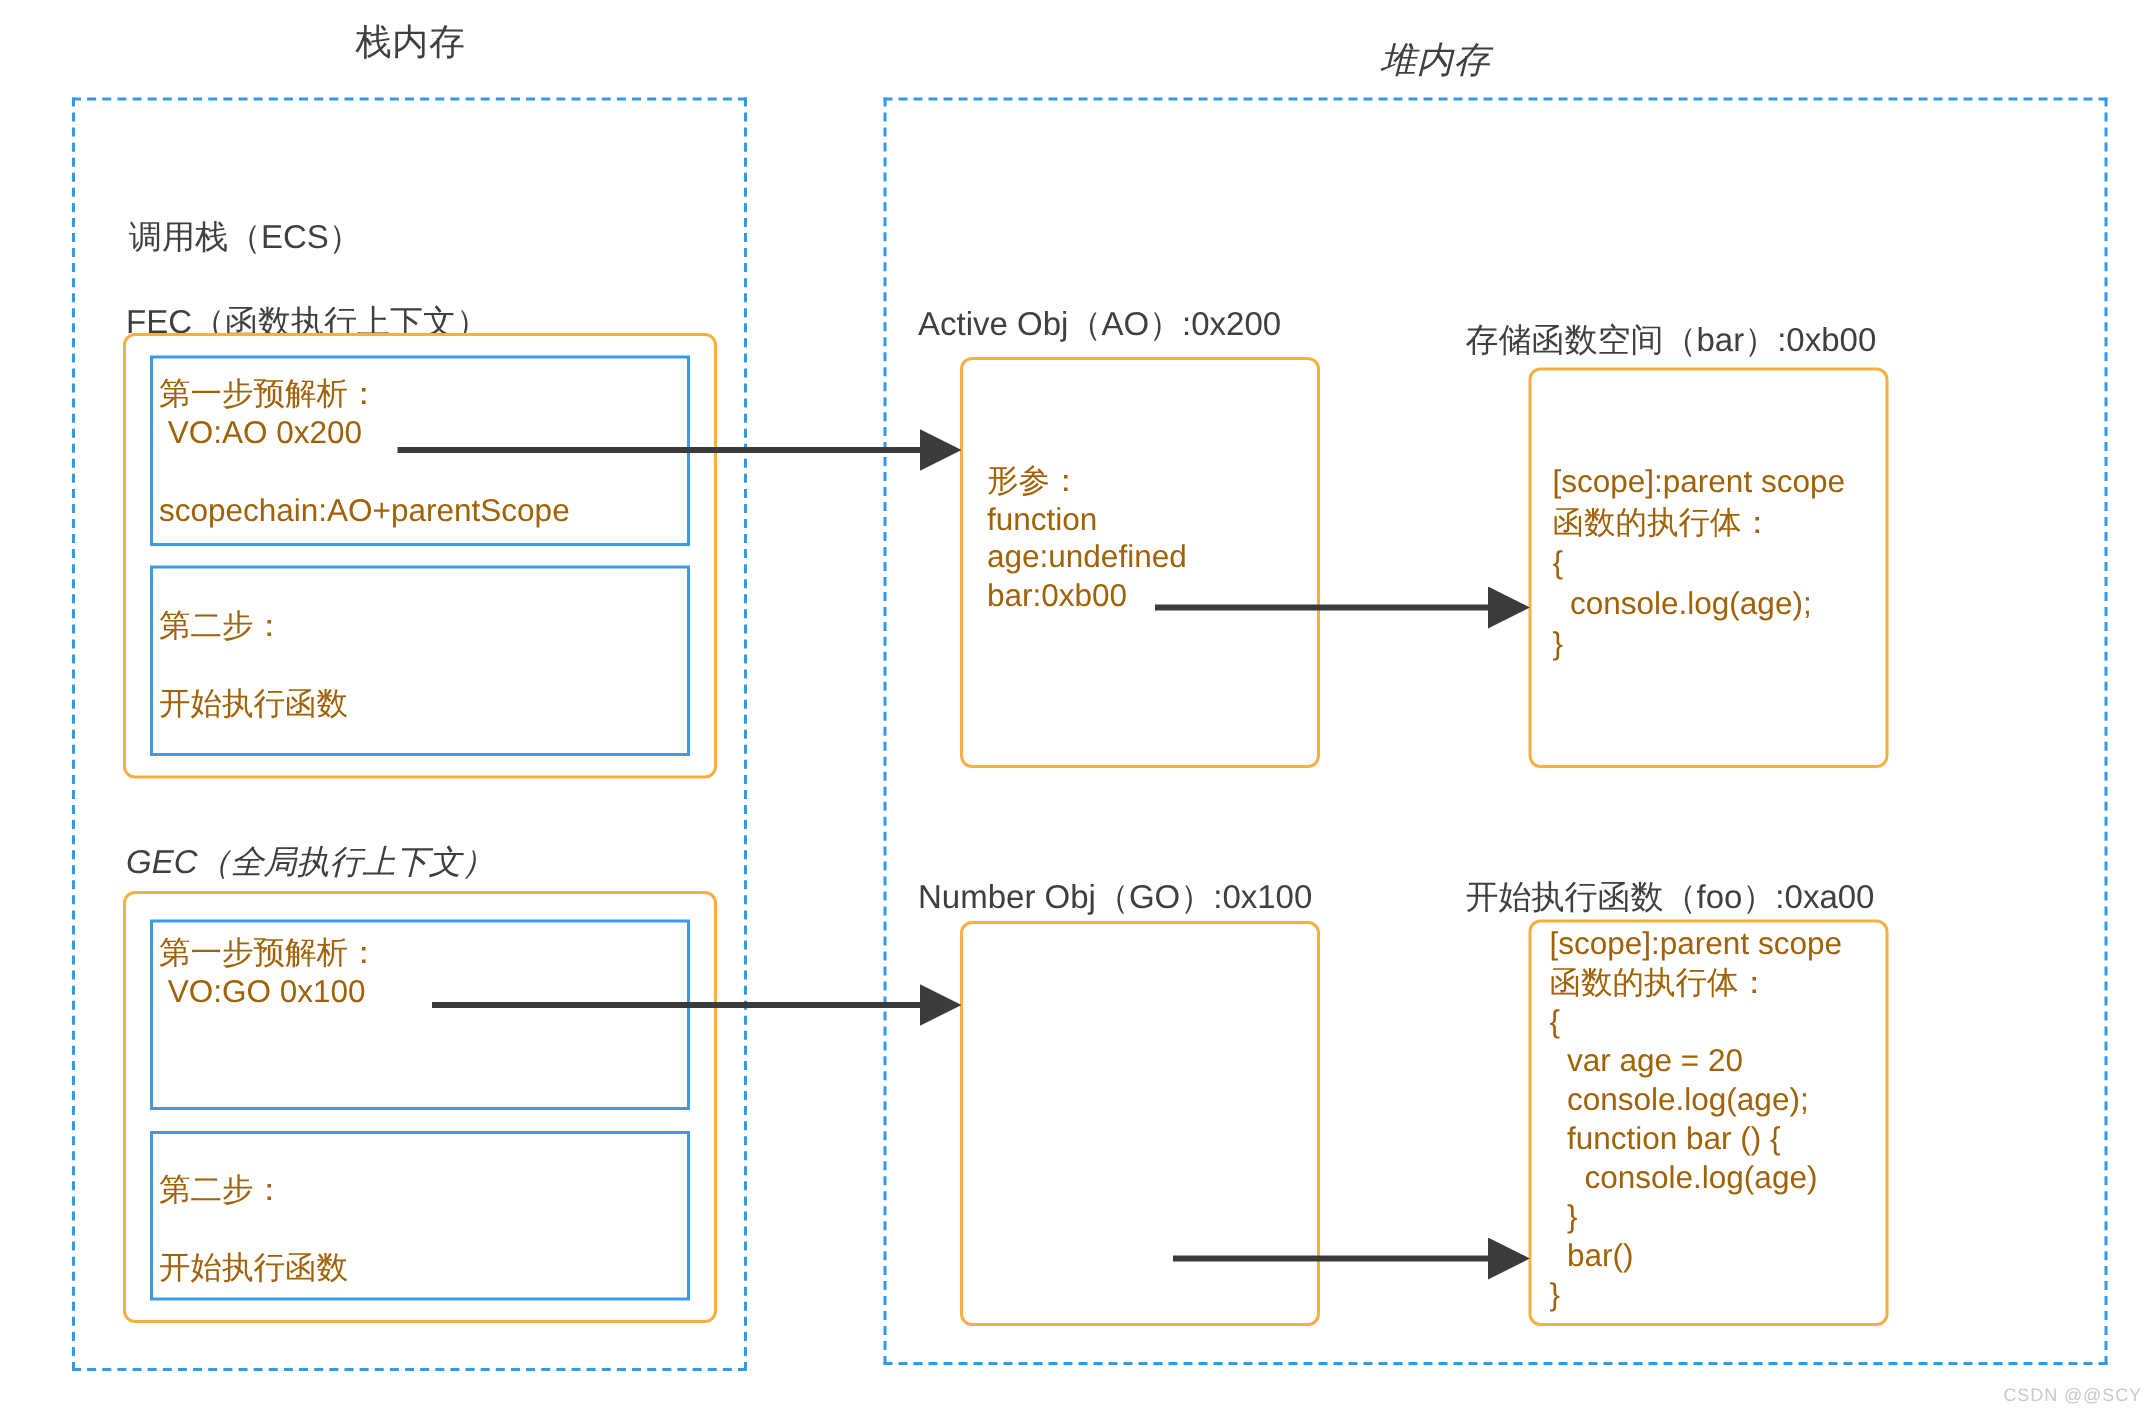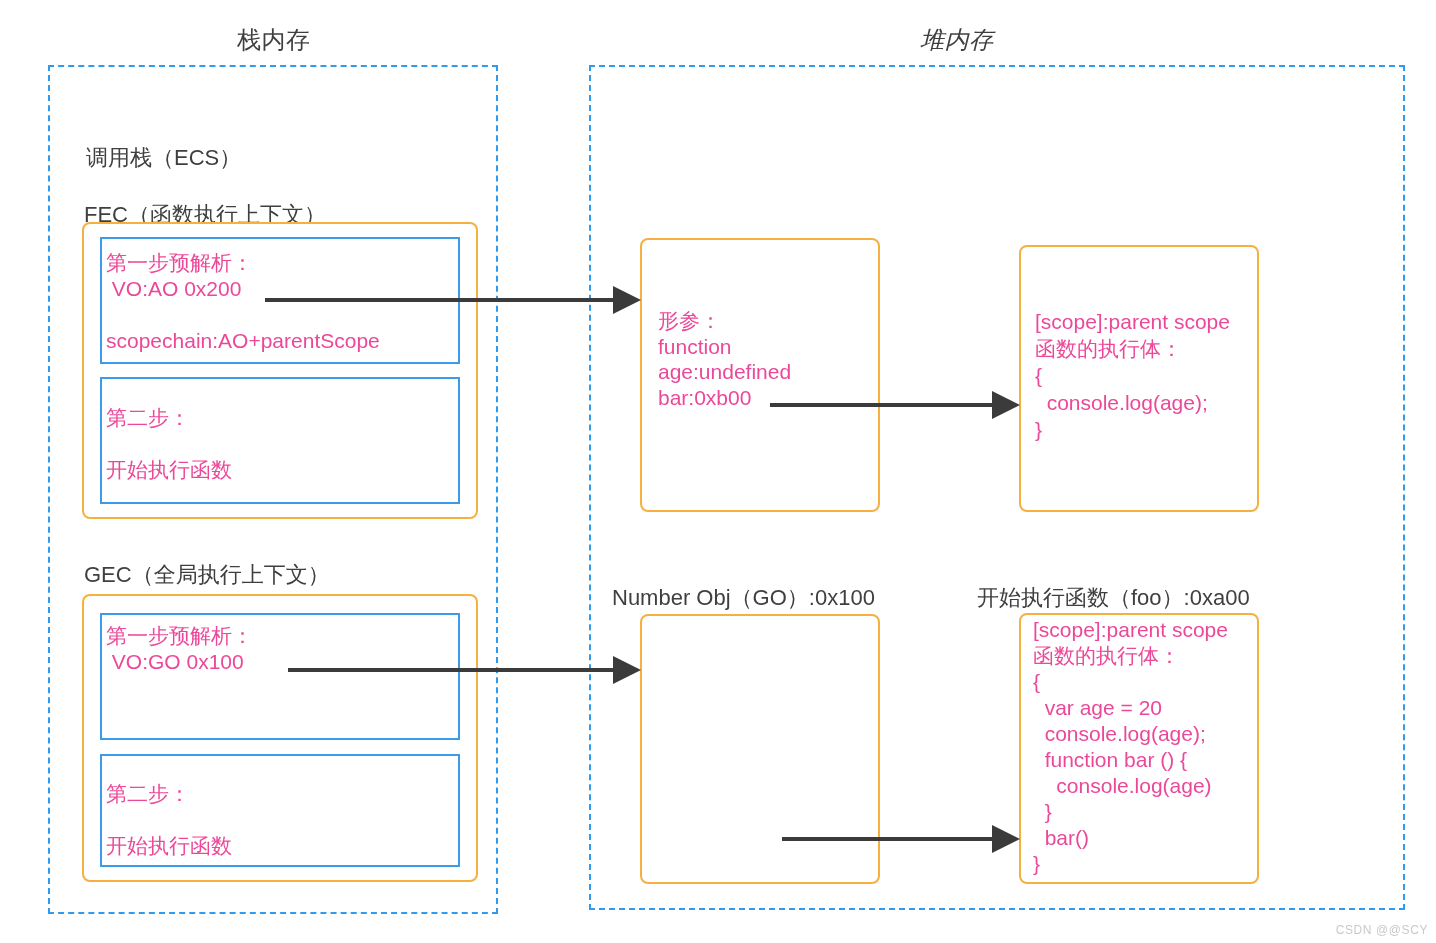--- a/index.html
+++ b/index.html
@@ -17,42 +17,42 @@
   .canvas { position: absolute; inset: 0; }
 
   
   .col-caption {
     position: absolute;
     font-size: 24px;
     color: #3f3f3f;
     white-space: nowrap;
     letter-spacing: 0.5px;
   }
-  #stack-caption { left: 237px; top: 24px; text-align: center; }
+  #stack-caption { left: 237px; top: 12px; text-align: center; }
   #heap-caption  { left: 920px; top: 24px; font-style: italic; }
 
   
   .dashed-box {
     position: absolute;
     border: 2px dashed #2f9bf0;
     background: transparent;
   }
   #stack-container { left: 48px;  top: 65px;  width: 450px; height: 849px; }
   #heap-container  { left: 589px; top: 65px;  width: 816px; height: 845px; }
 
   
   .plain-label {
     position: absolute;
     font-size: 22px;
     color: #3f3f3f;
     white-space: nowrap;
   }
   #ecs-label  { left: 86px; top: 95px; margin-top: 48px; }
   #fec-label  { left: 84px; top: 200px; }
-  #gec-label  { left: 84px; top: 560px; }
+  #gec-label  { left: 84px; top: 560px; font-style: italic; }
   #ao-label   { left: 612px; top: 201px; }
   #bar-label  { left: 977px; top: 212px; }
   #go-label   { left: 612px; top: 583px; }
   #foo-label  { left: 977px; top: 583px; }
 
   
   .orange-box {
     position: absolute;
     border: 2px solid #f6b042;
     border-radius: 8px;
@@ -74,21 +74,21 @@
   #fec-step1 { left: 100px; top: 237px; width: 360px; height: 127px; }
   #fec-step2 { left: 100px; top: 377px; width: 360px; height: 127px; }
   #gec-step1 { left: 100px; top: 613px; width: 360px; height: 127px; }
   #gec-step2 { left: 100px; top: 754px; width: 360px; height: 113px; }
 
   
   .txt {
     position: absolute;
     font-size: 21px;
     line-height: 26px;
-    color: #ec4899;
+    color: #a16207;
     white-space: pre;
   }
   #fec-step1-text { left: 106px; top: 250px; }
   #fec-step2-text { left: 106px; top: 405px; }
   #gec-step1-text { left: 106px; top: 623px; }
   #gec-step2-text { left: 106px; top: 781px; }
 
   #ao-text  { left: 658px;  top: 308px; line-height: 25.5px; }
   #bar-text { left: 1035px; top: 308px; line-height: 27px; }
   #go-text  { left: 658px;  top: 617px; line-height: 26px; }
@@ -139,26 +139,28 @@
 
   <div class="orange-box" id="gec-frame"></div>
   <div class="blue-box" id="gec-step1"></div>
   <div class="txt" id="gec-step1-text">第一步预解析：
  VO:GO 0x100</div>
   <div class="blue-box" id="gec-step2"></div>
   <div class="txt" id="gec-step2-text">第二步：
 
 开始执行函数</div>
 
+  <div class="plain-label" id="ao-label">Active Obj（AO）:0x200</div>
   <div class="orange-box" id="ao-frame"></div>
   <div class="txt" id="ao-text">形参：
 function
 age:undefined
 bar:0xb00</div>
 
+  <div class="plain-label" id="bar-label">存储函数空间（bar）:0xb00</div>
   <div class="orange-box" id="bar-frame"></div>
   <div class="txt" id="bar-text">[scope]:parent scope
 函数的执行体：
 {
   console.log(age);
 }</div>
 
   <div class="plain-label" id="go-label">Number Obj（GO）:0x100</div>
   <div class="orange-box" id="go-frame"></div>
 

